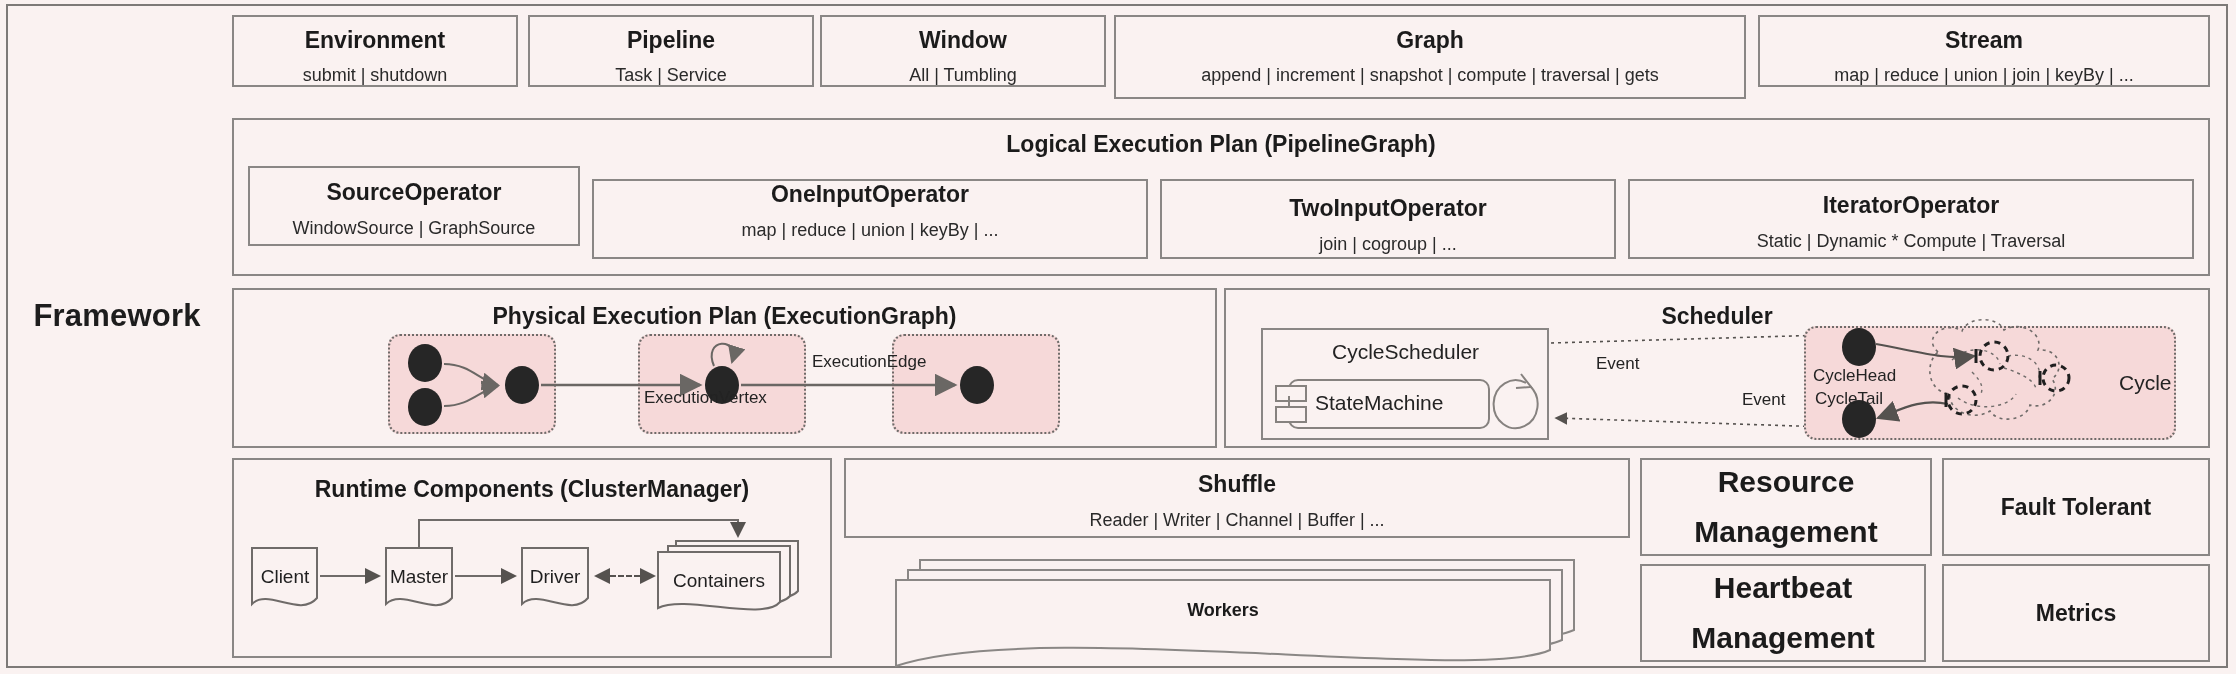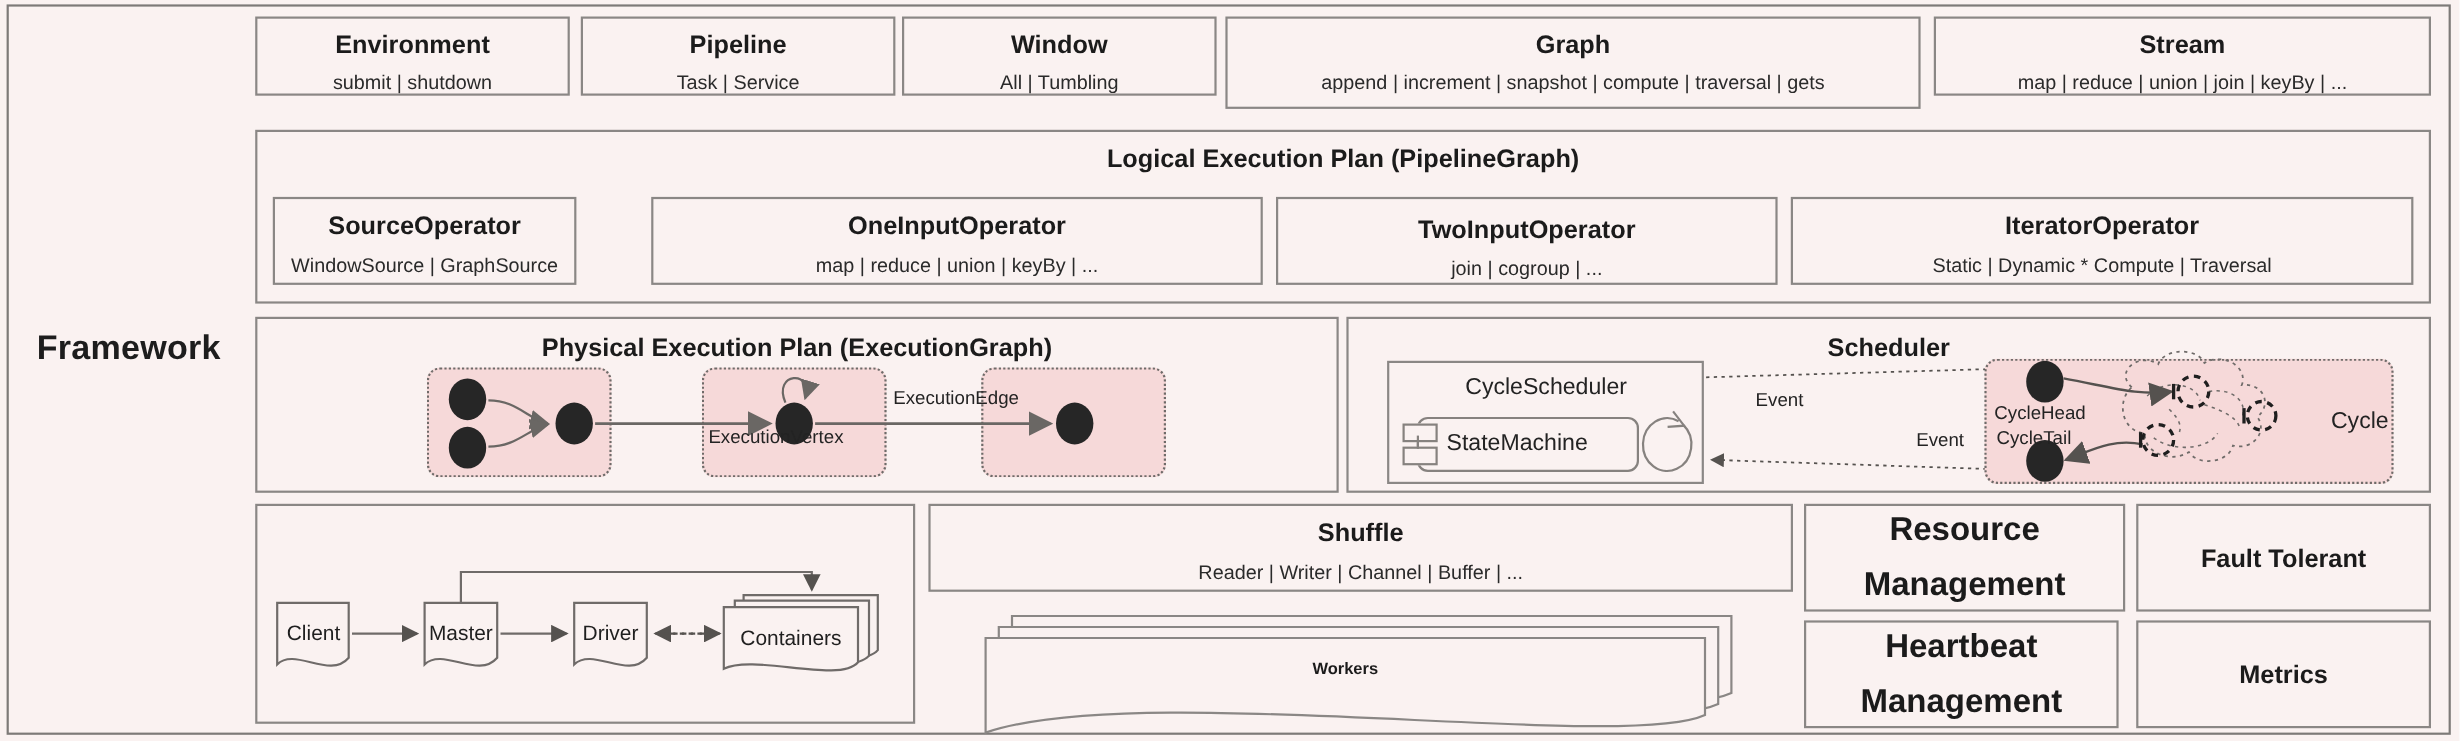--- a/index.html
+++ b/index.html
@@ -102,21 +102,21 @@
     pointer-events: none;
   }
 
   
   .brow .card-title { font-size: 23px; }
   .brow .card-sub   { font-size: 18px; }
   .stacked-title {
     position: absolute;
     width: 100%;
     text-align: center;
-    font-size: 15px;
+    font-size: 18px;
     font-weight: bold;
     color: #1b1b1b;
   }
   .rt-doc-label {
     position: absolute;
     width: 100%;
     text-align: center;
     font-size: 19px;
     color: #1f1f1f;
   }
@@ -165,27 +165,27 @@
 
   <div class="box trow" style="left:1758px; top:15px; width:452px; height:72px;">
     <div class="card-title" style="margin-top:10px;">Stream</div>
     <div class="card-sub" style="margin-top:11px;">map | reduce | union | join | keyBy | ...</div>
   </div>
 
   <div class="box lp" style="left:232px; top:118px; width:1978px; height:158px;">
     <div class="card-title lp-title" style="margin-top:11px;">Logical Execution Plan (PipelineGraph)</div>
   </div>
 
-  <div class="box lp" style="left:248px; top:179px; width:276px; height:80px;">
+  <div class="box lp" style="left:248px; top:166px; width:332px; height:80px;">
     <div class="card-title" style="margin-top:11px;">SourceOperator</div>
     <div class="card-sub" style="margin-top:12px;">WindowSource | GraphSource</div>
   </div>
 
   <div class="box lp" style="left:592px; top:179px; width:556px; height:80px;">
-    <div class="card-title" style="margin-top:11px;">OneInputOperator</div>
+    <div class="card-title" style="">OneInputOperator</div>
     <div class="card-sub" style="margin-top:12px;">map | reduce | union | keyBy | ...</div>
   </div>
 
   <div class="box lp" style="left:1160px; top:179px; width:456px; height:80px;">
     <div class="card-title" style="margin-top:14px;">TwoInputOperator</div>
     <div class="card-sub" style="margin-top:12px;">join | cogroup | ...</div>
   </div>
 
   <div class="box lp" style="left:1628px; top:179px; width:566px; height:80px;">
     <div class="card-title" style="margin-top:11px;">IteratorOperator</div>
@@ -298,20 +298,21 @@
 
     <path d="M1948,404 C1920,398 1900,410 1878,418" fill="none" stroke="#55524f" stroke-width="2.2" marker-end="url(#barA)"></path>
 
     <line x1="1976" y1="349" x2="1976" y2="363" stroke="#1f1f1f" stroke-width="3"></line>
     <line x1="1946" y1="393" x2="1946" y2="407" stroke="#1f1f1f" stroke-width="3"></line>
     <line x1="2040" y1="371" x2="2040" y2="385" stroke="#1f1f1f" stroke-width="3"></line>
   </svg>
 
   <div class="box" style="left:232px; top:458px; width:600px; height:200px;"></div>
 
+  <div class="panel-title" style="left:232px; top:476px; width:600px;">Runtime Components (ClusterManager)</div>
 
   <svg class="ovl" width="2236" height="674">
 
     <path d="M252,548 L317,548 L317,598 C300,618 268,588 252,604 Z" fill="#faf2f1" stroke="#6f6b69" stroke-width="2"></path>
 
     <path d="M386,548 L452,548 L452,598 C435,618 403,588 386,604 Z" fill="#faf2f1" stroke="#6f6b69" stroke-width="2"></path>
 
     <path d="M522,548 L588,548 L588,598 C571,618 539,588 522,604 Z" fill="#faf2f1" stroke="#6f6b69" stroke-width="2"></path>
 
     <path d="M676,541 L798,541 L798,591 C781,611 703,583 676,597 Z" fill="#faf2f1" stroke="#6f6b69" stroke-width="2"></path>

